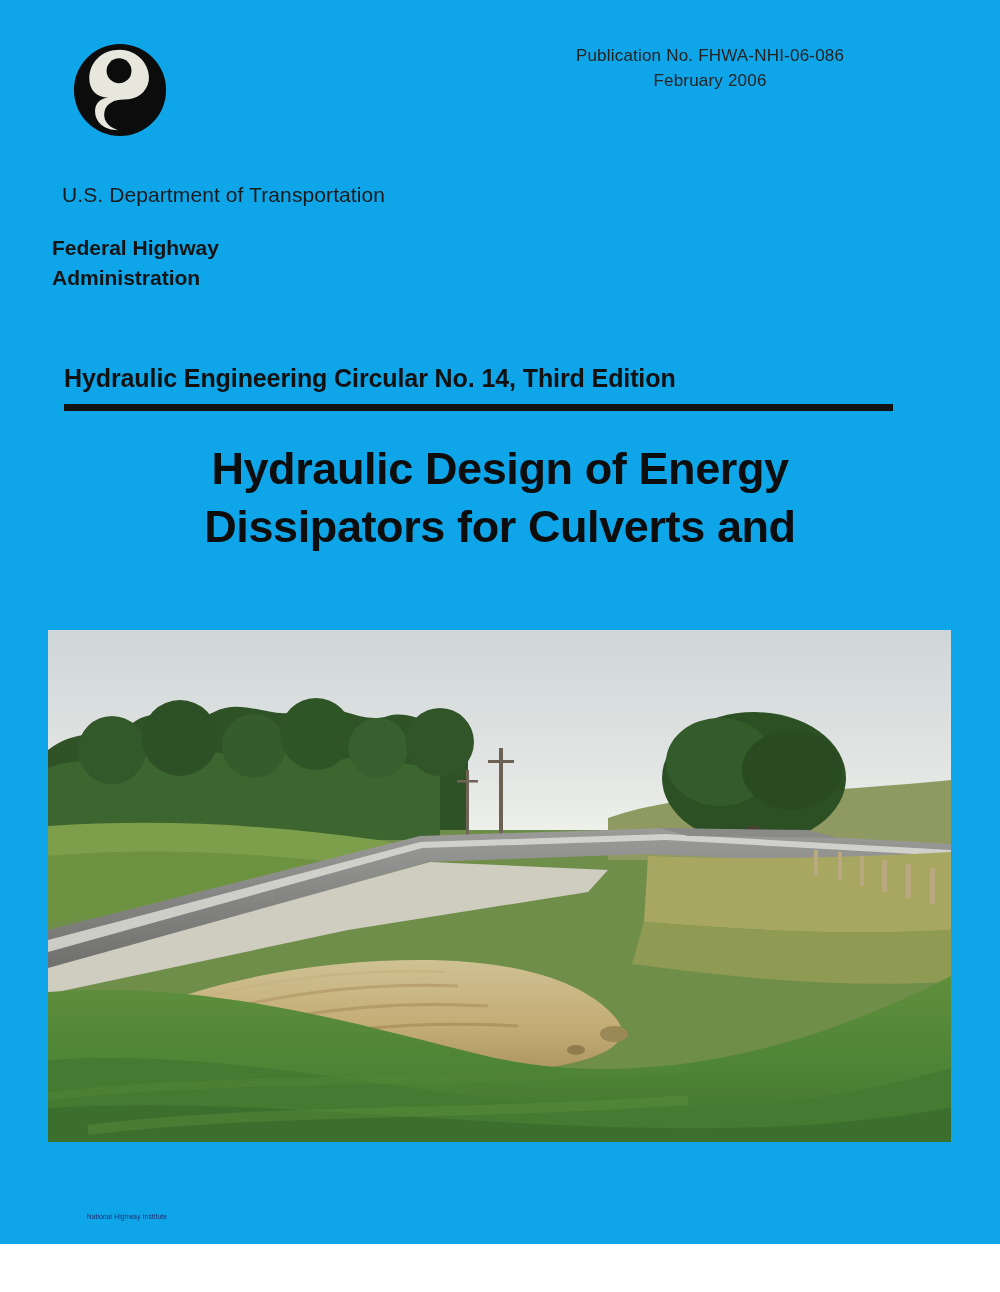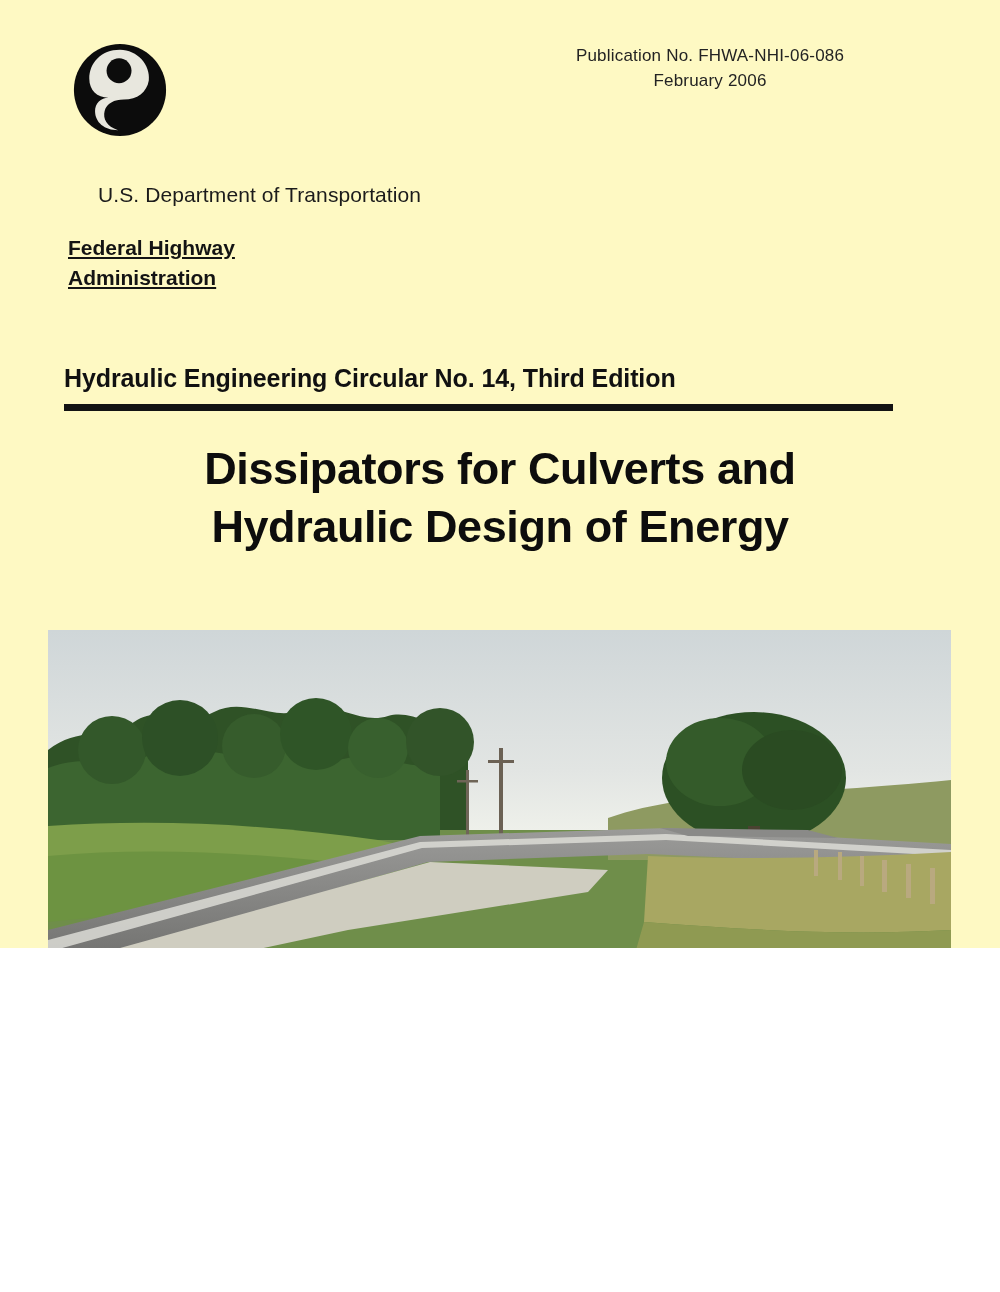--- a/index.html
+++ b/index.html
@@ -6,22 +6,22 @@
     margin: 0;
     padding: 0;
     background: #ffffff;
   }
   body {
     font-family: "Liberation Sans", sans-serif;
   }
   #page {
     position: relative;
     width: 1000px;
-    height: 948px;
-    background: #fef9c3;
+    height: 1244px;
+    background: #0ea5e9;
     overflow: hidden;
   }
 
   
   .pub-info {
     position: absolute;
     top: 44px;
     left: 500px;
     width: 420px;
     text-align: center;
@@ -41,31 +41,29 @@
   }
 
   
   .agency-dot {
     position: absolute;
     top: 183px;
     left: 62px;
     font-size: 21px;
     color: #1b1b1b;
     letter-spacing: 0.1px;
-    margin-left: 36px;
   }
   .agency-fhwa {
     position: absolute;
     top: 233px;
-    left: 68px;
+    left: 52px;
     font-size: 21px;
     font-weight: bold;
     color: #141414;
     line-height: 1.45;
-    text-decoration: underline;
   }
 
   
   .hec-line {
     position: absolute;
     top: 364px;
     left: 64px;
     width: 860px;
     font-size: 25px;
     font-weight: bold;
@@ -152,22 +150,22 @@
   <div class="agency-dot">U.S. Department of Transportation</div>
   <div class="agency-fhwa">
     <div>Federal Highway</div>
     <div>Administration</div>
   </div>
 
   <div class="hec-line">Hydraulic Engineering Circular No. 14, Third Edition</div>
   <div class="rule"></div>
 
   <div class="main-title">
+    <div>Hydraulic Design of Energy</div>
     <div>Dissipators for Culverts and</div>
-    <div>Hydraulic Design of Energy</div>
   </div>
 
   <div class="photo" aria-label="Roadway embankment with grassed channel and earthen energy dissipator basin below a rural two-lane highway">
     <svg viewBox="0 0 903 512" width="903" height="512" aria-hidden="true">
       <defs>
         <linearGradient id="skyGrad" x1="0" y1="0" x2="0" y2="1">
           <stop offset="0%" stop-color="#cfd6d8"></stop>
           <stop offset="70%" stop-color="#e2e5e3"></stop>
           <stop offset="100%" stop-color="#eef0ea"></stop>
         </linearGradient>

